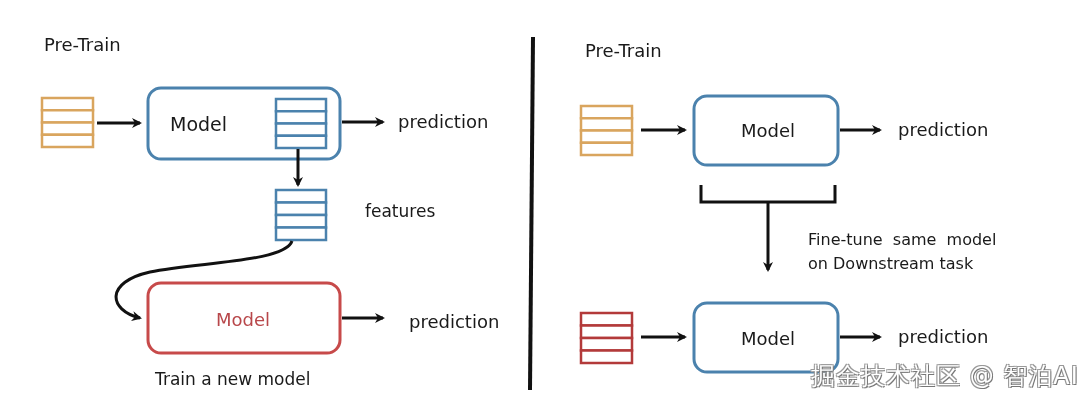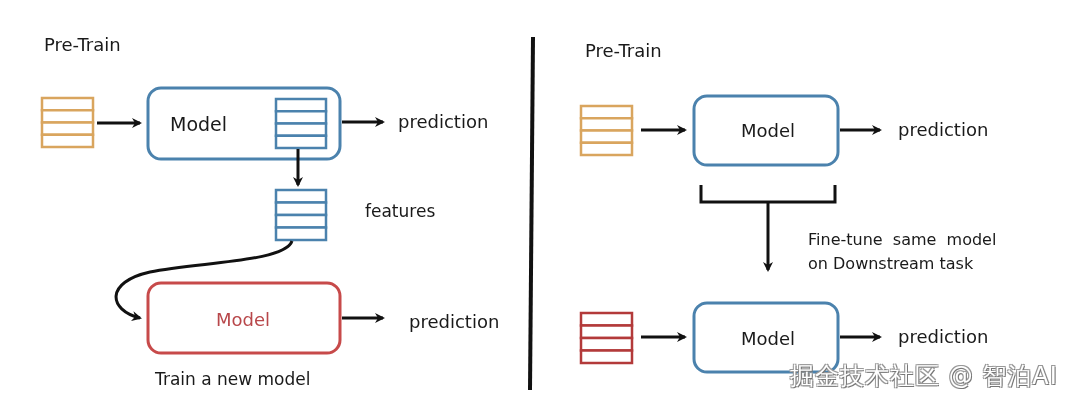--- a/index.html
+++ b/index.html
@@ -1,20 +1,20 @@
 <!DOCTYPE html>
 <html><head>
 <meta charset="utf-8">
 <style>
   html, body { margin: 0; padding: 0; background: #ffffff; }
   body { width: 1080px; height: 403px; position: relative; overflow: hidden;
          font-family: "DejaVu Sans", sans-serif; color: #1a1a1a; }
   svg { position: absolute; left: 0; top: 0; }
   .lbl { font-family: "DejaVu Sans", sans-serif; fill: #1a1a1a; }
-  .watermark { position: absolute; left: 790px; top: 360px; font-size: 24px;
+  .watermark { position: absolute; left: 811px; top: 360px; font-size: 24px;
                color: #ffffff; font-family: "DejaVu Sans", sans-serif;
                text-shadow: 1px 1px 0 #777, -1px -1px 0 #999, 1px -1px 0 #999, -1px 1px 0 #999;
                letter-spacing: 1px; white-space: nowrap; }
 </style>
 </head>
 <body>
 
 <svg width="1080" height="403" viewBox="0 0 1080 403">
   <defs>
     <marker id="arrowhead" markerWidth="10" markerHeight="10" refX="8" refY="5" orient="auto" markerUnits="userSpaceOnUse">

